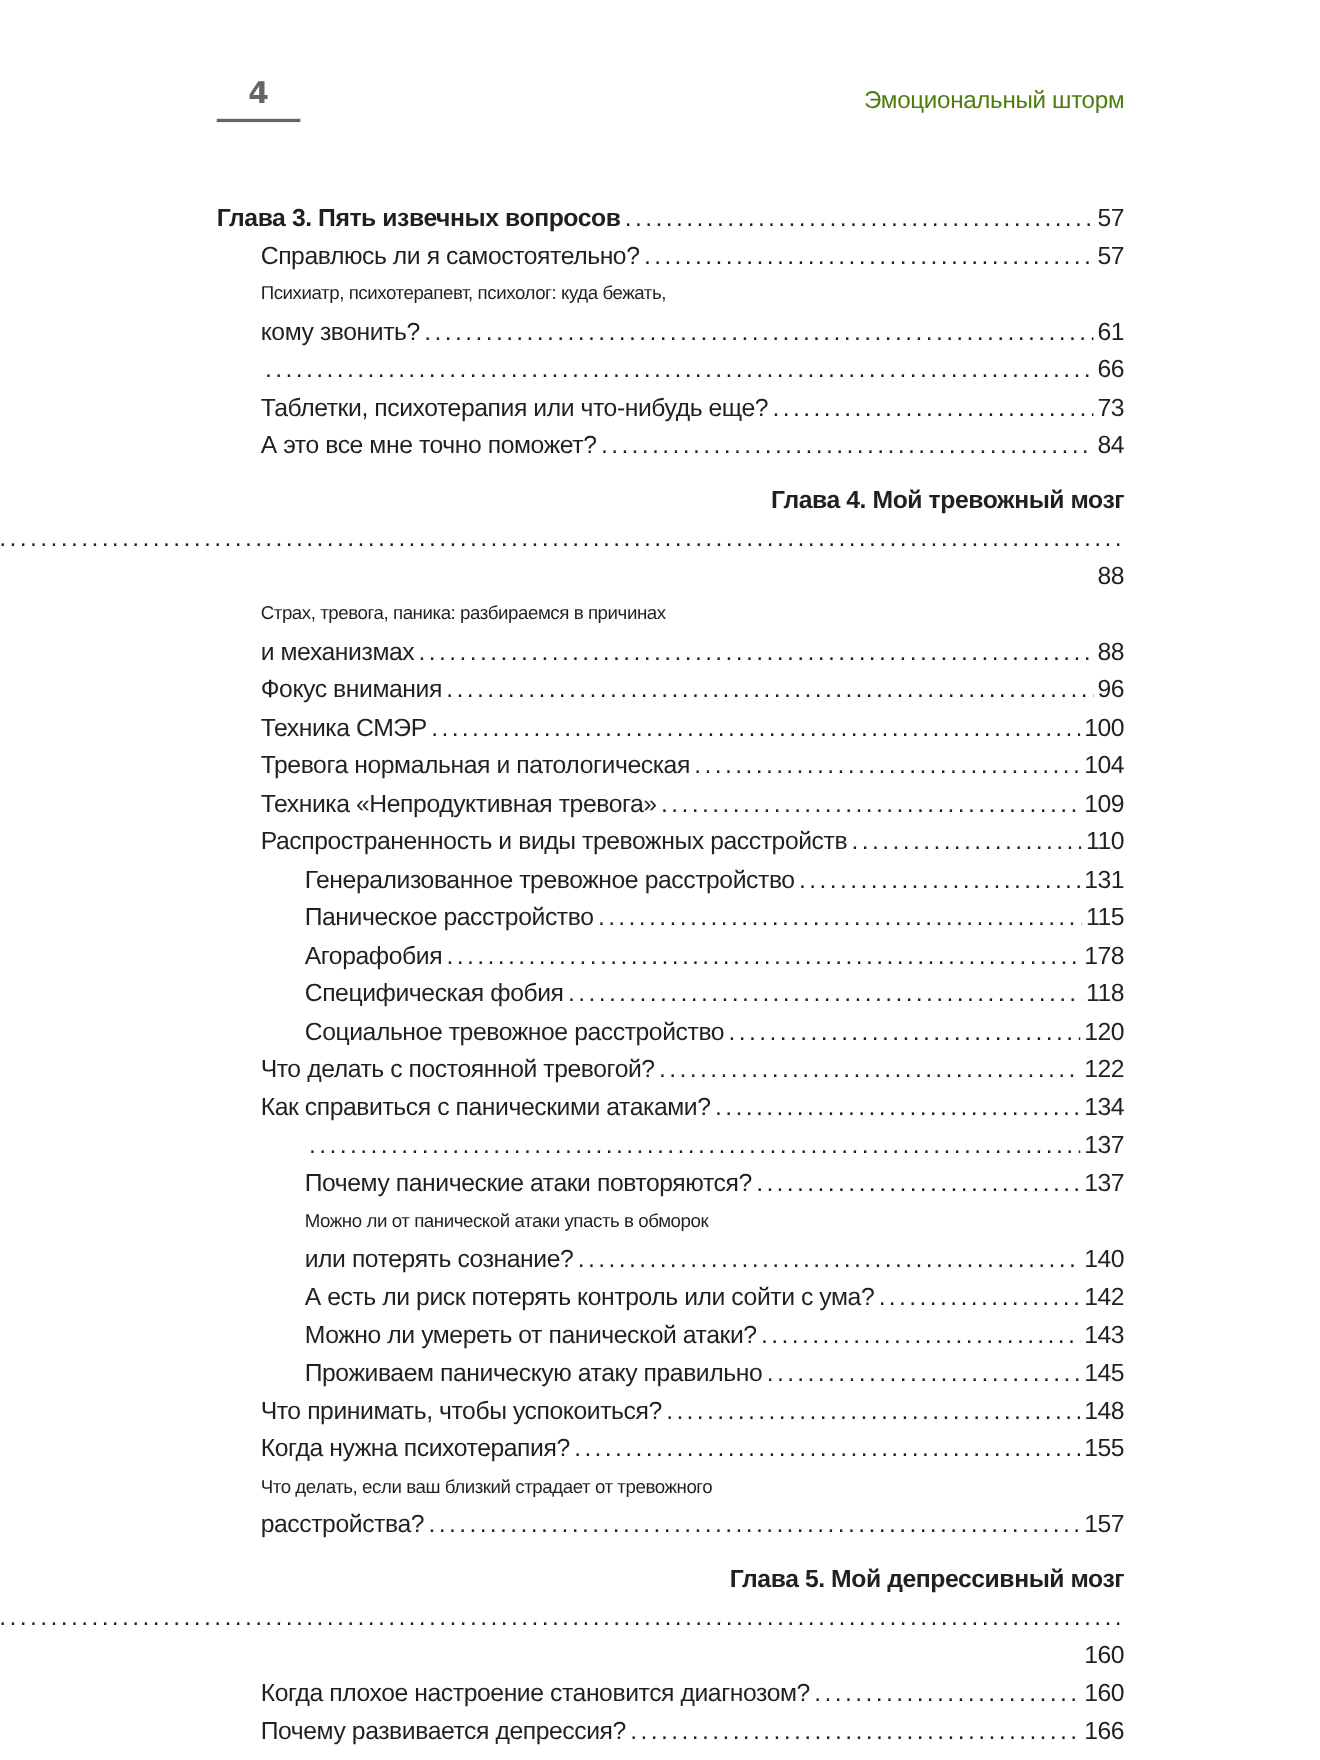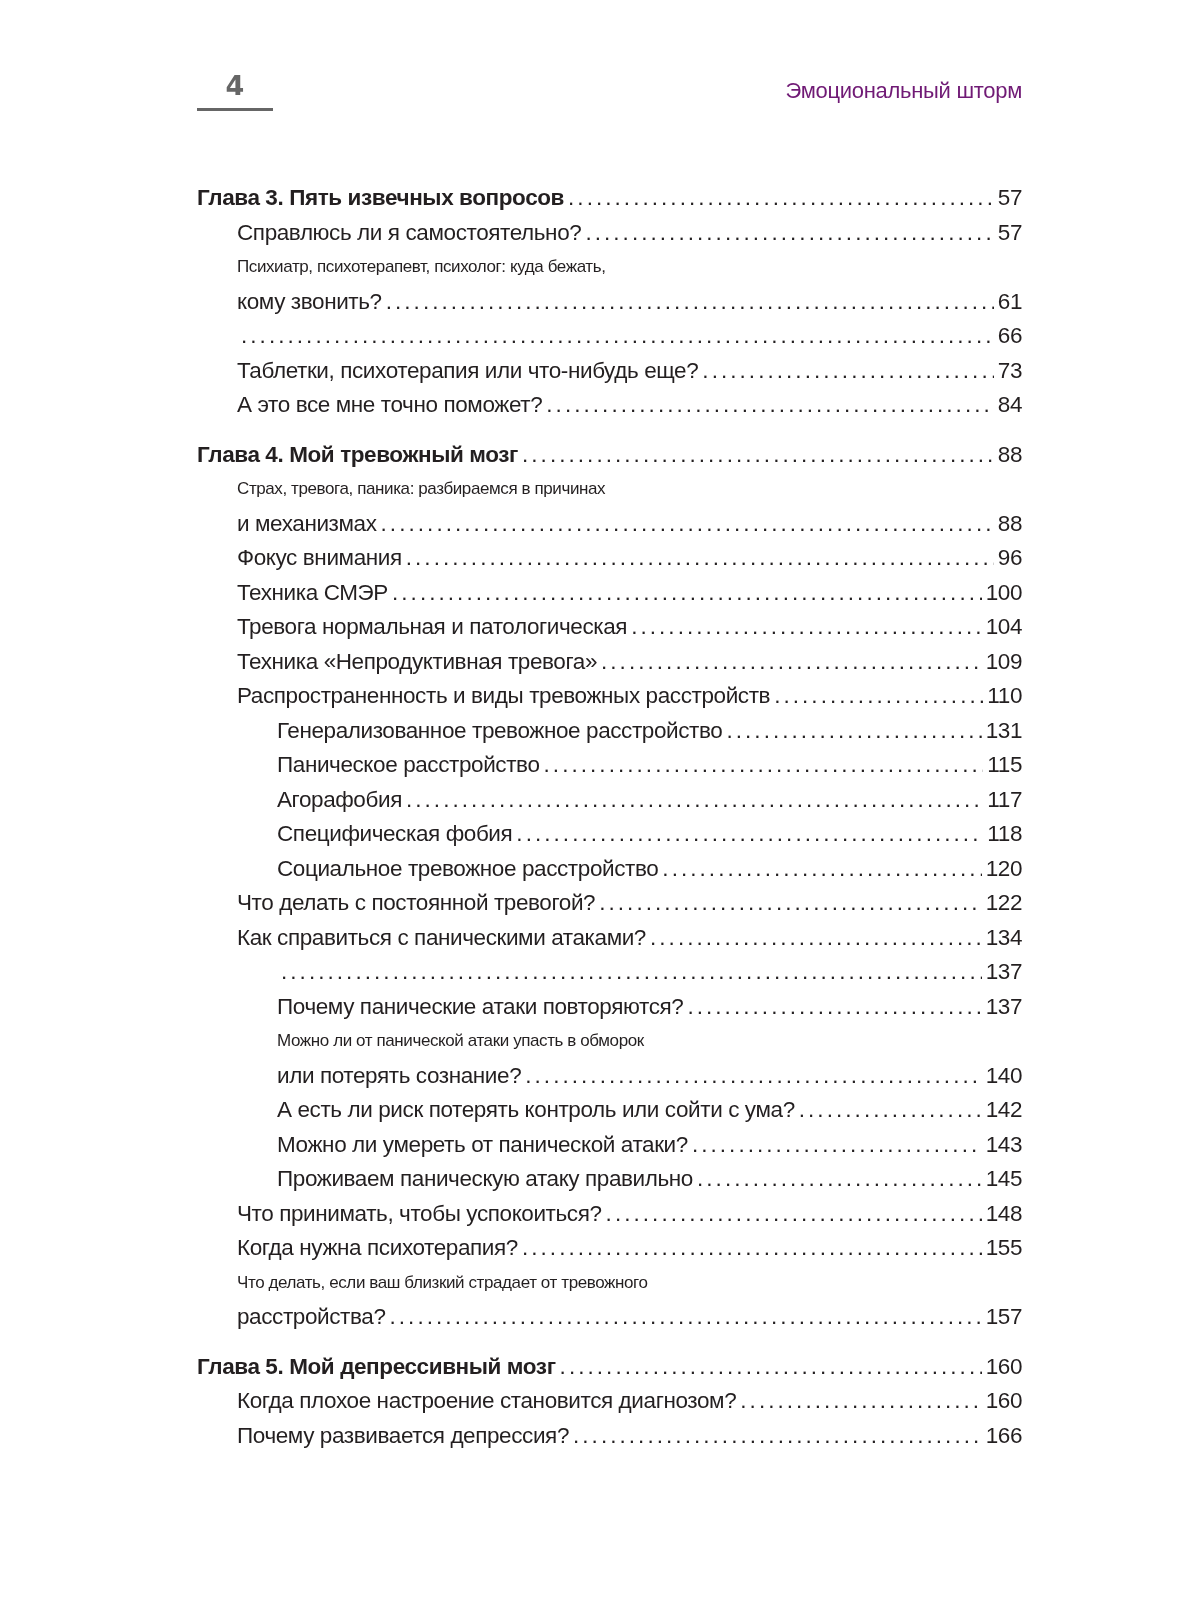--- a/index.html
+++ b/index.html
@@ -2,25 +2,25 @@
 <html><head>
 <meta charset="utf-8">
 <style>
   html, body { margin:0; padding:0; background:#ffffff; }
   body { width:1200px; height:1600px; position:relative; overflow:hidden;
          font-family:"Liberation Sans", sans-serif; color:#231f20; }
   .page-num { position:absolute; left:197px; top:70px; width:76px; text-align:center;
               font-family:"DejaVu Sans", sans-serif; font-weight:bold; font-size:27px; color:#666666; }
   .page-num-rule { position:absolute; left:197px; top:108px; width:76px; height:3px; background:#666666; }
   .running-head { position:absolute; right:178px; top:78px; font-family:"Liberation Sans", sans-serif;
-                  font-size:22px; color:#701a75; letter-spacing:-0.3px; }
+                  font-size:22px; color:#4d7c0f; letter-spacing:-0.3px; }
   .toc { position:absolute; left:197px; width:825px; top:181px; }
   .row { display:flex; align-items:flex-end; font-size:22.5px; line-height:34.5px; letter-spacing:-0.4px; }
   .row.chapter { font-weight:bold;justify-content:center; }
-  .row.gap { margin-top:15px; }
+  .row.gap { margin-top:15px;flex-direction:column; }
   .row.l1 { padding-left:40px; }
   .row.l2 { padding-left:80px; }
   .title { white-space:nowrap; }
   .dots { flex:1; overflow:hidden; white-space:nowrap; margin:0 4px; font-weight:normal;
           letter-spacing:3.2px; color:#231f20; }
   .dots::before { content:". . . . . . . . . . . . . . . . . . . . . . . . . . . . . . . . . . . . . . . . . . . . . . . . . . . . . . . . . . . . . . . . . . . . . . . . . . . . . . . . . . . . . . . . . . . . . . . . . . . . . . . . . . . . . . . . . . . . . . . . . . . . . . . . . . . . . . . . . ."; letter-spacing:-1.6px; }
   .pg { white-space:nowrap; font-weight:normal; text-align:right; }
   .wrapline { font-size:17px; line-height:34.5px; letter-spacing:-0.4px; white-space:nowrap; }
   .wrapline.l1 { padding-left:40px; }
   .wrapline.l2 { padding-left:80px; }
@@ -105,21 +105,21 @@
       <span class="pg">131</span>
     </div>
     <div class="row l2">
       <span class="title">Паническое расстройство</span>
       <span class="dots"></span>
       <span class="pg">115</span>
     </div>
     <div class="row l2">
       <span class="title">Агорафобия</span>
       <span class="dots"></span>
-      <span class="pg">117</span>
+      <span class="pg">178</span>
     </div>
     <div class="row l2">
       <span class="title">Специфическая фобия</span>
       <span class="dots"></span>
       <span class="pg">118</span>
     </div>
     <div class="row l2">
       <span class="title">Социальное тревожное расстройство</span>
       <span class="dots"></span>
       <span class="pg">120</span>

